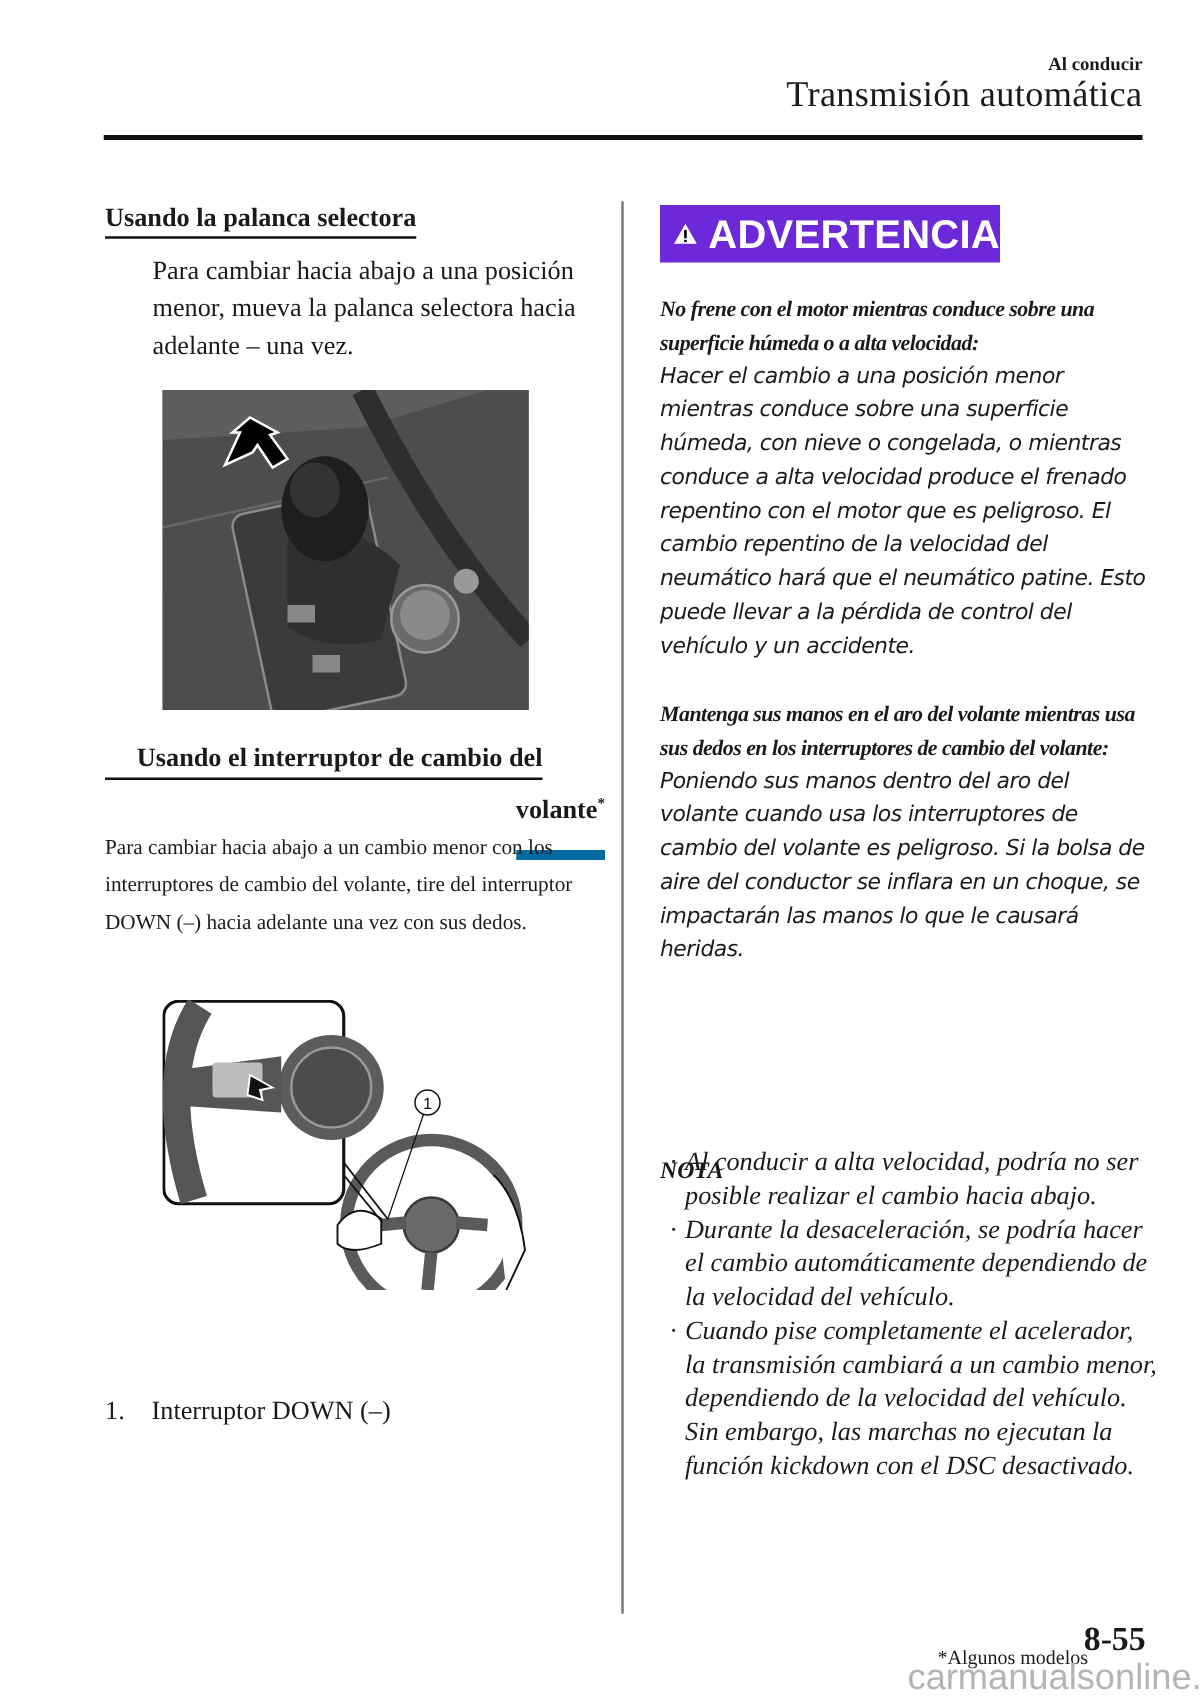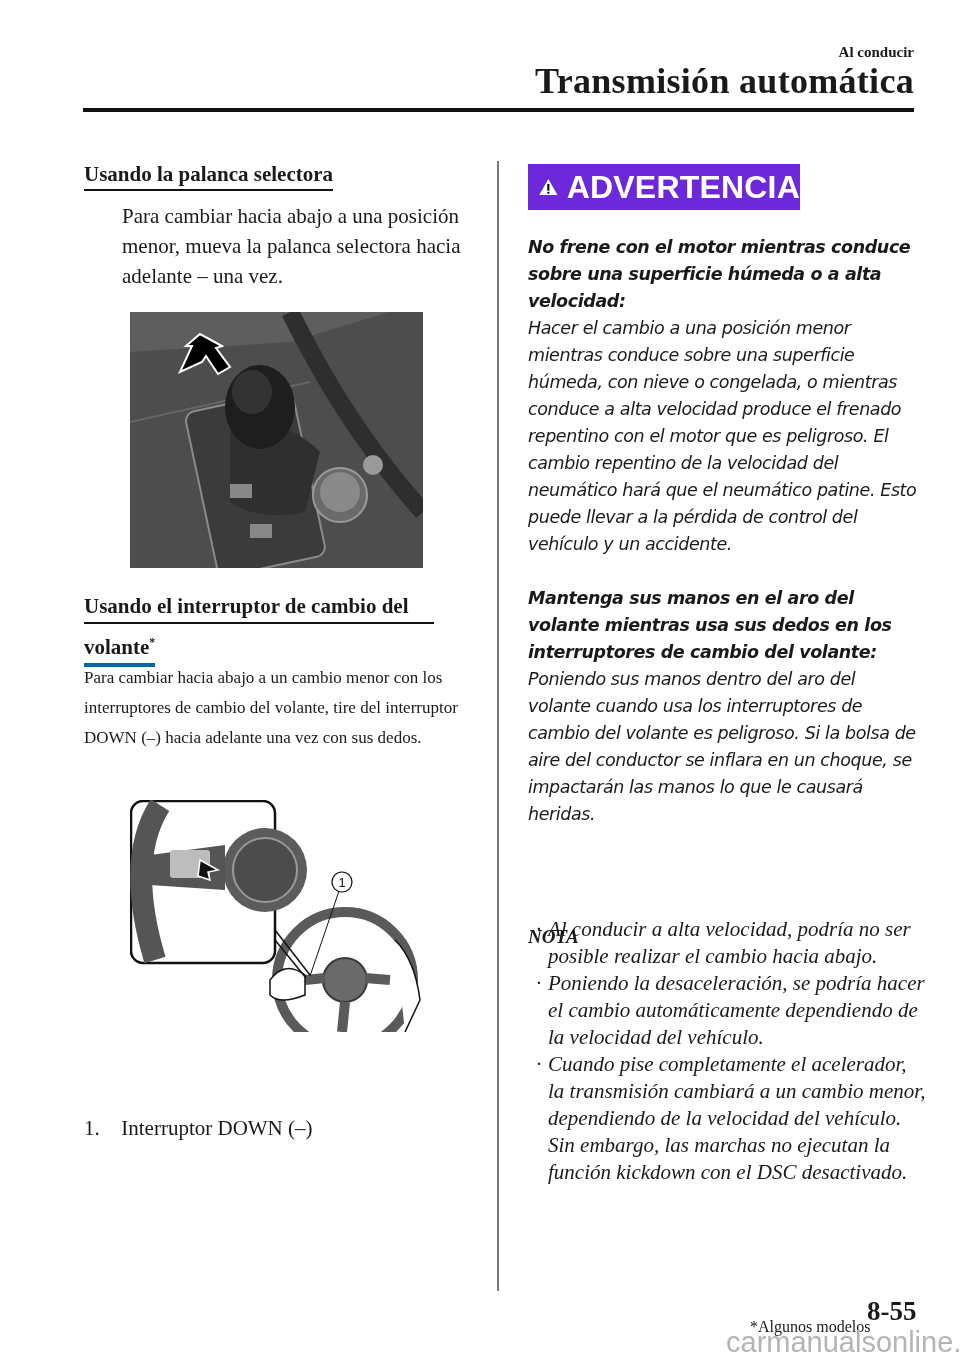--- a/index.html
+++ b/index.html
@@ -1,45 +1,45 @@
 <!DOCTYPE html>
 <html><head>
   <meta charset="utf-8">
   <style>
     * { box-sizing: border-box; margin: 0; padding: 0; }
     html, body { width: 960px; height: 1362px; background: #ffffff; overflow: hidden; }
     body { position: relative; font-family: "Liberation Serif", serif; color: #1a1a1a; }
 
     .hdr-section { position: absolute; right: 46px; top: 44px; font-weight: bold; font-size: 15px; text-align: right; }
-    .hdr-title { position: absolute; right: 46px; top: 60px; font-weight: bold; font-size: 36px; letter-spacing: 0.3px; text-align: center; white-space: nowrap; }
+    .hdr-title { position: absolute; right: 46px; top: 60px; font-weight: normal; font-size: 29px; letter-spacing: 0.3px; text-align: center; white-space: nowrap; }
     .hdr-rule { position: absolute; left: 83px; right: 46px; top: 108px; height: 4px; background: #111; }
 
     .col-divider { position: absolute; left: 497px; top: 161px; width: 2px; height: 1130px; background: #7a7a7a; }
 
     .left-col { position: absolute; left: 84px; top: 160px; width: 400px; }
     .sub-head { display: inline-block; font-weight: bold; font-size: 21px; line-height: 28px; border-bottom: 2px solid #111; padding-bottom: 1px; }
     .body-p { font-size: 21px; line-height: 30px; margin-top: 10px; margin-left: 38px; }
 
     .photo1 { position: absolute; left: 130px; top: 312px; width: 293px; height: 256px; background: linear-gradient(160deg, #5a5a5a 0%, #4a4a4a 40%, #3c3c3c 100%); overflow: hidden; }
     .photo2-wrap { position: absolute; left: 130px; top: 800px; width: 296px; height: 232px; }
 
-    .head2-block { position: absolute; left: 84px; top: 592px; width: 400px; }
+    .head2-block { position: absolute; left: 84px; top: 592px; width: 400px; text-align: right; }
     .head2-line1 { display: block; font-weight: bold; font-size: 21px; line-height: 28px; border-bottom: 2px solid #111; width: 350px; padding-bottom: 2px; }
-    .head2-line2 { display: inline-block; font-weight: bold; font-size: 21px; line-height: 28px; border-bottom: 4px solid #0369a1; padding-bottom: 2px; margin-top: 4px; }
+    .head2-line2 { display: inline-block; font-weight: bold; font-size: 21px; line-height: 28px; border-bottom: 8px solid #0369a1; padding-bottom: 19px; margin-top: 4px; }
     .head2-line2 sup { font-size: 12px; }
     .p2 { position: absolute; left: 84px; top: 663px; width: 400px; font-size: 17px; line-height: 30px; }
 
     .caption { position: absolute; left: 84px; top: 1116px; font-size: 21px; }
     .caption .num { display: inline-block; width: 32px; }
 
     .warn-badge { position: absolute; left: 528px; top: 164px; width: 272px; height: 46px; background: #6d28d9; color: #fff; display: flex; align-items: center; padding-left: 10px; }
     .warn-badge .txt { font-family: "Liberation Sans", sans-serif; font-weight: bold; font-size: 32px; margin-left: 8px; letter-spacing: 0.2px; }
 
     .right-col { position: absolute; left: 528px; top: 234px; width: 395px; font-family: "DejaVu Sans", sans-serif; font-style: italic; font-size: 17.5px; line-height: 27px; letter-spacing: -0.4px; }
-    .right-col .b { font-weight: bold; }
+    .right-col .b { font-weight: bold; font-family: Liberation Serif, serif; }
     .right-col .gap { height: 27px; }
 
     .nota { position: absolute; left: 528px; top: 926px; font-weight: bold; font-style: italic; font-size: 19px; }
     .nota-list { position: absolute; left: 548px; top: 916px; width: 380px; font-style: italic; font-size: 21px; line-height: 27px; list-style: none; }
     .nota-list li { position: relative; padding-left: 0; text-indent: -0.1px; }
     .nota-list li .bul { position: absolute; left: -12px; top: 0; }
 
     .footer-note { position: absolute; left: 750px; top: 1318px; font-size: 16px; font-family: Liberation Serif, serif; }
     .page-num { position: absolute; left: 867px; top: 1296px; font-weight: bold; font-size: 27px; }
     .watermark { position: absolute; left: 726px; top: 1326px; font-family: "Liberation Sans", sans-serif; font-size: 29px; color: #b4b4b4; }
@@ -123,19 +123,19 @@
   <div class="b">No frene con el motor mientras conduce sobre una superficie húmeda o a alta velocidad:</div>
   <div>Hacer el cambio a una posición menor mientras conduce sobre una superficie húmeda, con nieve o congelada, o mientras conduce a alta velocidad produce el frenado repentino con el motor que es peligroso. El cambio repentino de la velocidad del neumático hará que el neumático patine. Esto puede llevar a la pérdida de control del vehículo y un accidente.</div>
   <div class="gap"></div>
   <div class="b">Mantenga sus manos en el aro del volante mientras usa sus dedos en los interruptores de cambio del volante:</div>
   <div>Poniendo sus manos dentro del aro del volante cuando usa los interruptores de cambio del volante es peligroso. Si la bolsa de aire del conductor se inflara en un choque, se impactarán las manos lo que le causará heridas.</div>
 </div>
 
 <div class="nota">NOTA</div>
 <ul class="nota-list">
   <li><span class="bul">·</span><span>Al conducir a alta velocidad, podría no ser posible realizar el cambio hacia abajo.</span></li>
-  <li><span class="bul">·</span><span>Poniendo la desaceleración, se podría hacer el cambio automáticamente dependiendo de la velocidad del vehículo.</span></li>
+  <li><span class="bul">·</span><span>Durante la desaceleración, se podría hacer el cambio automáticamente dependiendo de la velocidad del vehículo.</span></li>
   <li><span class="bul">·</span><span>Cuando pise completamente el acelerador, la transmisión cambiará a un cambio menor, dependiendo de la velocidad del vehículo. Sin embargo, las marchas no ejecutan la función kickdown con el DSC desactivado.</span></li>
 </ul>
 
 <div class="footer-note">*Algunos modelos</div>
 <div class="page-num">8-55</div>
 <div class="watermark">carmanualsonline.info</div>
 
 </body></html>

